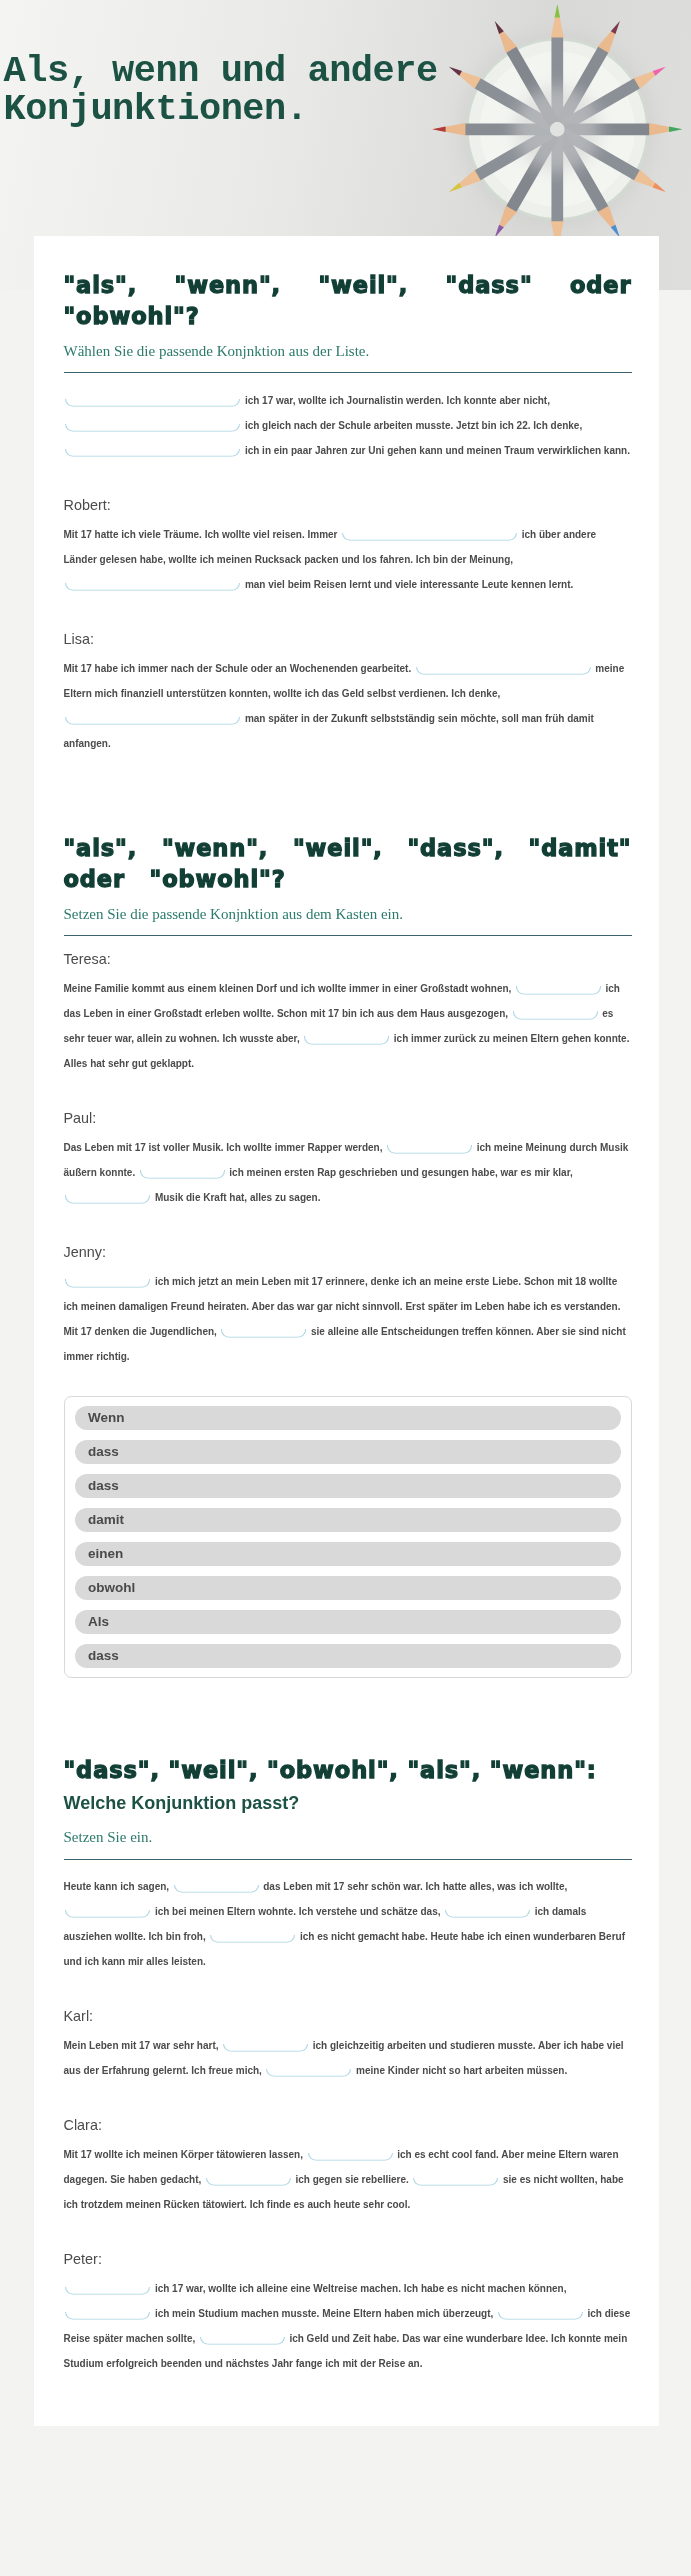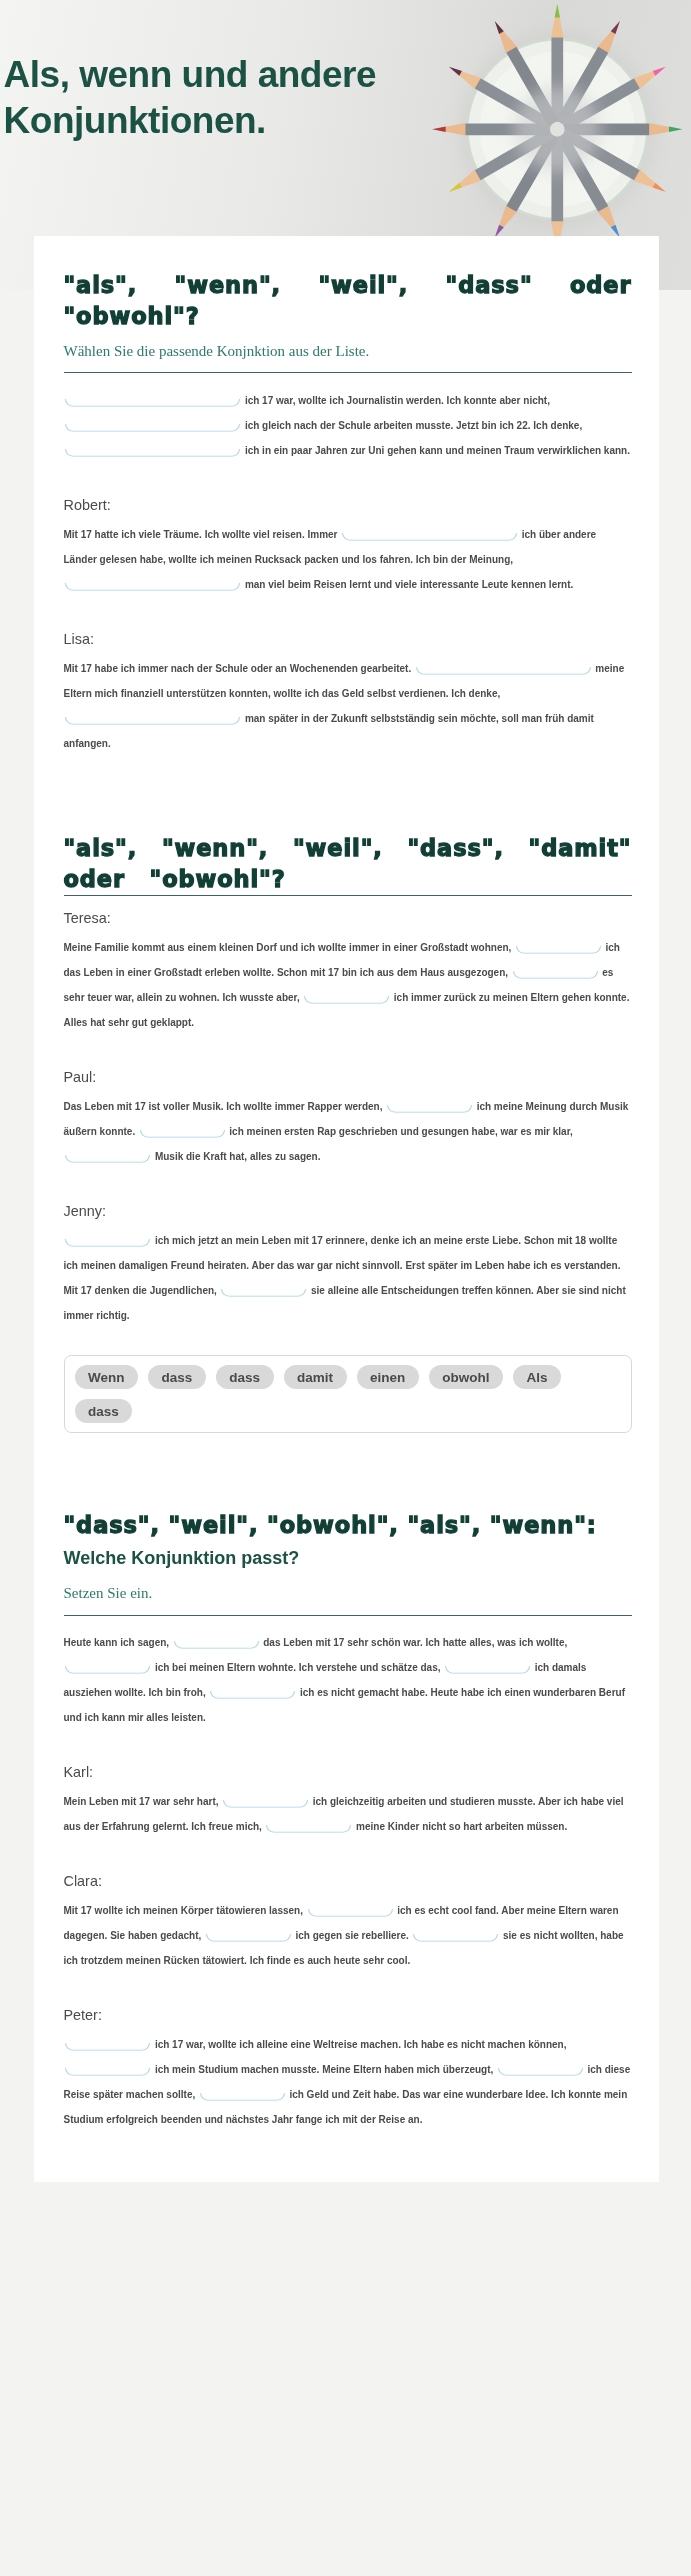--- a/index.html
+++ b/index.html
@@ -14,25 +14,26 @@
     position:relative;
     height:290px;
     background:linear-gradient(100deg,#f4f4f3 0%,#e9e9e8 40%,#d9d9d8 75%,#dededd 100%);
     overflow:hidden;
   }
   .page-title{
     position:absolute;
     left:3.6px;top:52px;
     width:469px;
     font-size:37px;
-    line-height:46px;
+    line-height:38px;
     font-weight:bold;
     letter-spacing:-0.5px;
     color:#1c5244;
     z-index:2;
+    font-family:Liberation Mono, monospace;
   }
   .pencils{
     position:absolute;
     right:-12.6px;top:-12.6px;
     z-index:1;
   }
   
   .card{
     position:relative;
     z-index:1;
@@ -101,20 +102,21 @@
   
   .word-box{
     margin-top:27px;
     border:1.4px solid #d8d8d8;
     border-radius:7.2px;
     background:#ffffff;
     padding:9px 10px;
     display:flex;
     flex-wrap:wrap;
     gap:10px;
+    flex-direction:column;
   }
   .pill{
     background:#d9d9d9;
     border-radius:14.4px;
     padding:4.5px 13.5px;
     font-size:13.5px;
     font-weight:bold;
     color:#4a4a4a;
   }
 </style>
@@ -214,20 +216,21 @@
           <div class="name">Robert:</div>
           <p class="para"><span class="seg">Mit 17 hatte ich viele Träume. Ich wollte viel reisen. Immer</span> <span class="blank long"></span> <span class="seg">ich über andere Länder gelesen habe, wollte ich meinen Rucksack packen und los fahren. Ich bin der Meinung,</span> <span class="blank long"></span> <span class="seg">man viel beim Reisen lernt und viele interessante Leute kennen lernt.</span> </p>
         </div>
         <div class="exercise">
           <div class="name">Lisa:</div>
           <p class="para"><span class="seg">Mit 17 habe ich immer nach der Schule oder an Wochenenden gearbeitet.</span> <span class="blank long"></span> <span class="seg">meine Eltern mich finanziell unterstützen konnten, wollte ich das Geld selbst verdienen. Ich denke,</span> <span class="blank long"></span> <span class="seg">man später in der Zukunft selbstständig sein möchte, soll man früh damit anfangen.</span> </p>
         </div>
       </section>
       <section class="section">
         <h2 class="sec-head justified"><span class="bubble">"als", "wenn", "weil", "dass", "damit" oder "obwohl"?</span></h2>
+        <p class="instruction">Setzen Sie die passende Konjnktion aus dem Kasten ein.</p>
         <hr class="rule">
         <div class="exercise">
           <div class="name">Teresa:</div>
           <p class="para"><span class="seg">Meine Familie kommt aus einem kleinen Dorf und ich wollte immer in einer Großstadt wohnen,</span> <span class="blank short"></span> <span class="seg">ich das Leben in einer Großstadt erleben wollte. Schon mit 17 bin ich aus dem Haus ausgezogen,</span> <span class="blank short"></span> <span class="seg">es sehr teuer war, allein zu wohnen. Ich wusste aber,</span> <span class="blank short"></span> <span class="seg">ich immer zurück zu meinen Eltern gehen konnte. Alles hat sehr gut geklappt.</span> </p>
         </div>
         <div class="exercise">
           <div class="name">Paul:</div>
           <p class="para"><span class="seg">Das Leben mit 17 ist voller Musik. Ich wollte immer Rapper werden,</span> <span class="blank short"></span> <span class="seg">ich meine Meinung durch Musik äußern konnte.</span> <span class="blank short"></span> <span class="seg">ich meinen ersten Rap geschrieben und gesungen habe, war es mir klar,</span> <span class="blank short"></span> <span class="seg">Musik die Kraft hat, alles zu sagen.</span> </p>
         </div>
         <div class="exercise">

